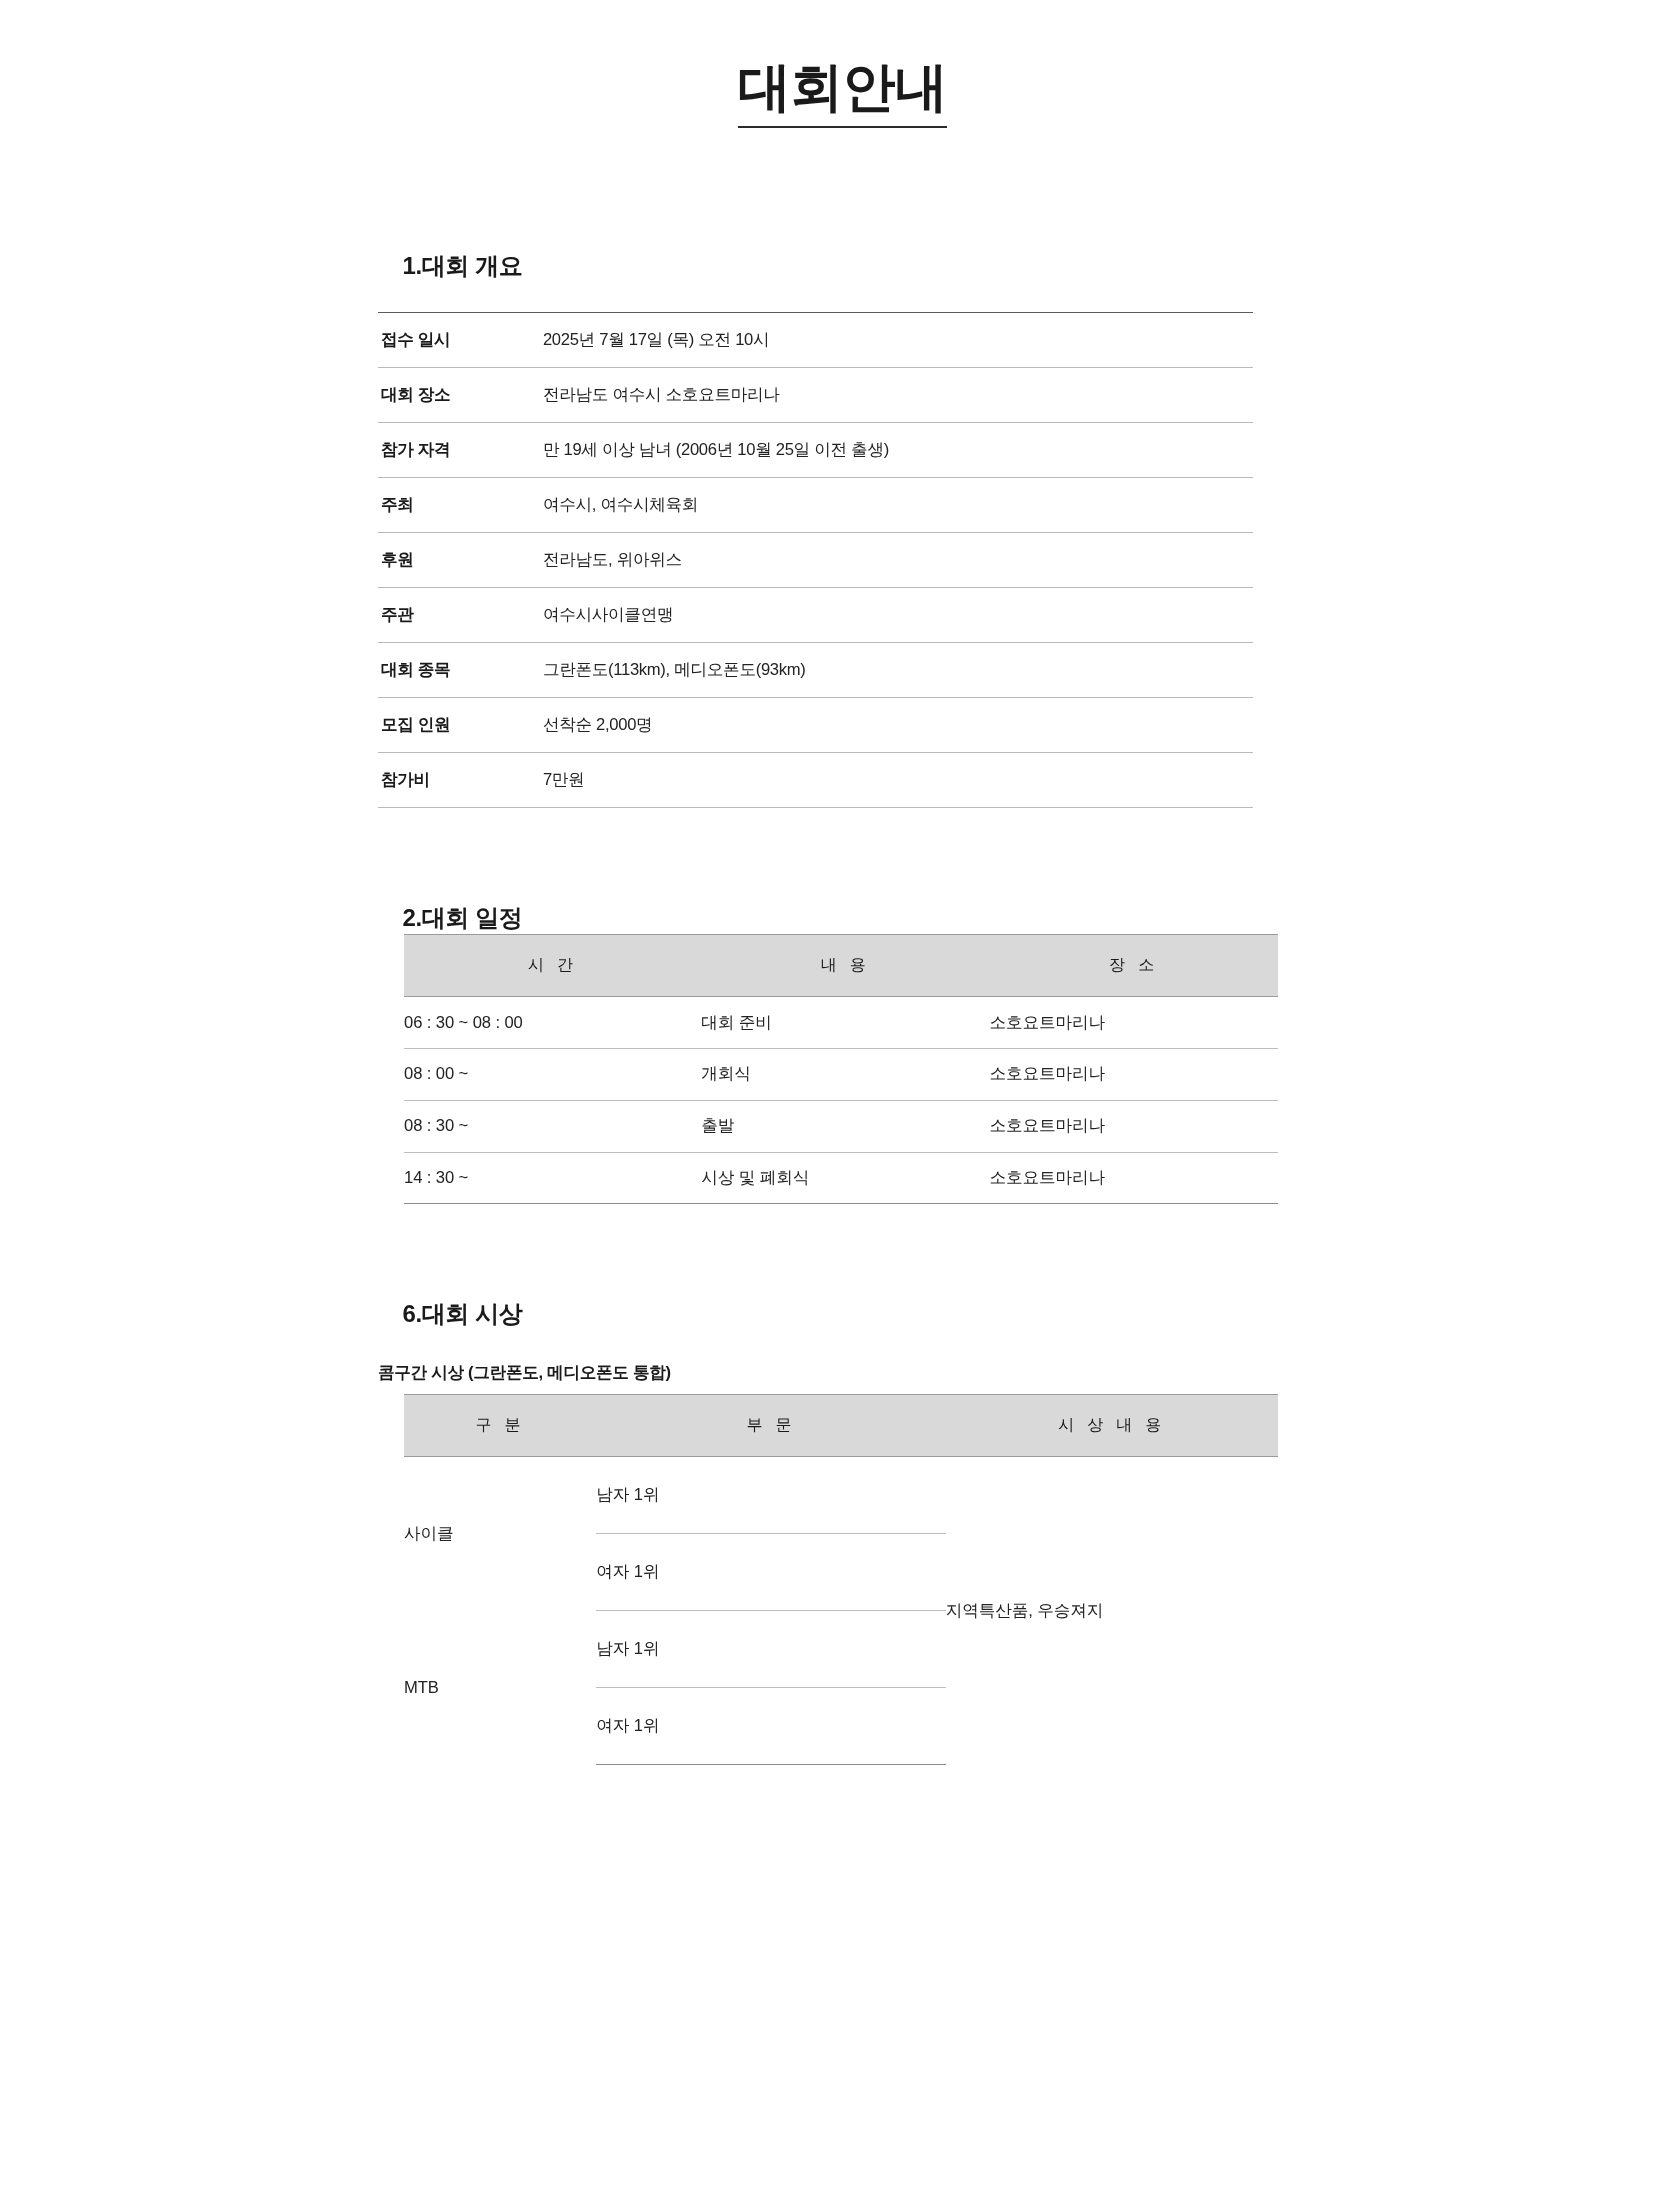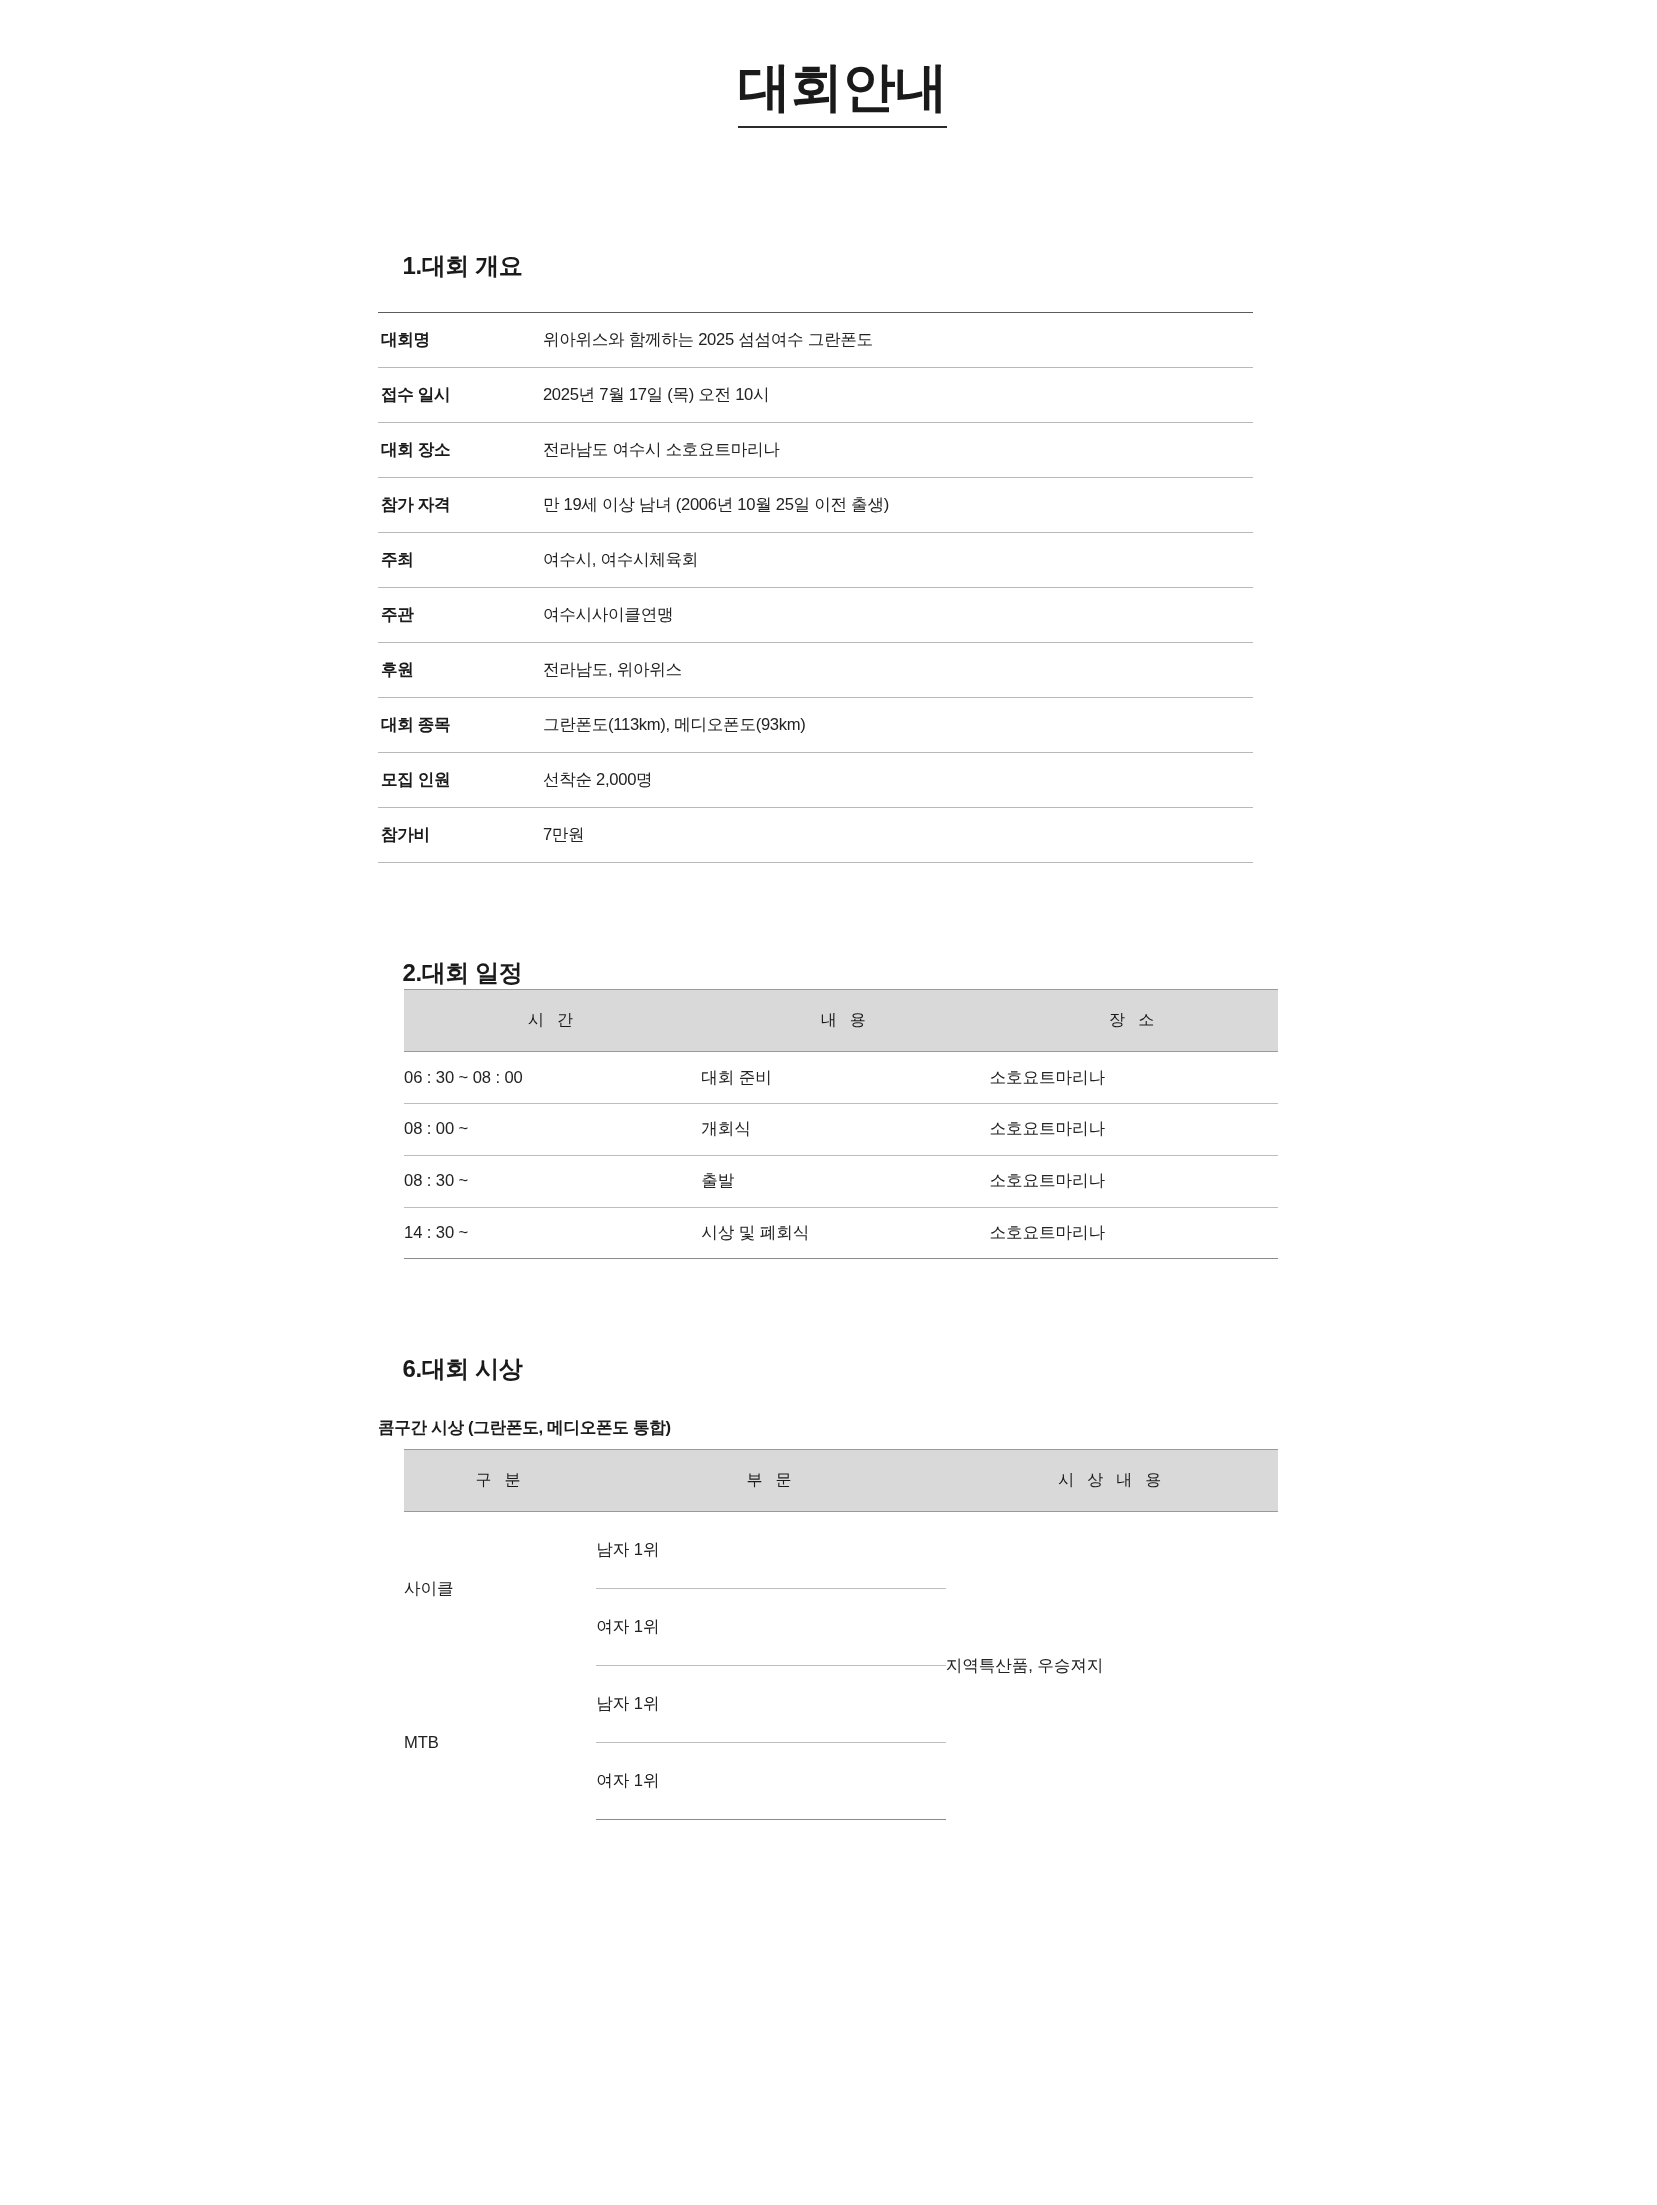--- a/index.html
+++ b/index.html
@@ -162,46 +162,42 @@
 
   <div class="doc-title-wrap">
     <div class="doc-title">대회안내</div>
   </div>
 
   <div class="section sec1">
     <div class="section-heading">1.대회 개요</div>
     <table class="overview">
       <tbody>
         <tr>
-          <th>대회명</th>
-          <td>위아위스와 함께하는 2025 섬섬여수 그란폰도</td>
-        </tr>
-        <tr>
           <th>접수 일시</th>
           <td>2025년 7월 17일 (목) 오전 10시</td>
         </tr>
         <tr>
           <th>대회 장소</th>
           <td>전라남도 여수시 소호요트마리나</td>
         </tr>
         <tr>
           <th>참가 자격</th>
           <td>만 19세 이상 남녀 (2006년 10월 25일 이전 출생)</td>
         </tr>
         <tr>
           <th>주최</th>
           <td>여수시, 여수시체육회</td>
         </tr>
         <tr>
+          <th>후원</th>
+          <td>전라남도, 위아위스</td>
+        </tr>
+        <tr>
           <th>주관</th>
           <td>여수시사이클연맹</td>
-        </tr>
-        <tr>
-          <th>후원</th>
-          <td>전라남도, 위아위스</td>
         </tr>
         <tr>
           <th>대회 종목</th>
           <td>그란폰도(113km), 메디오폰도(93km)</td>
         </tr>
         <tr>
           <th>모집 인원</th>
           <td>선착순 2,000명</td>
         </tr>
         <tr>

